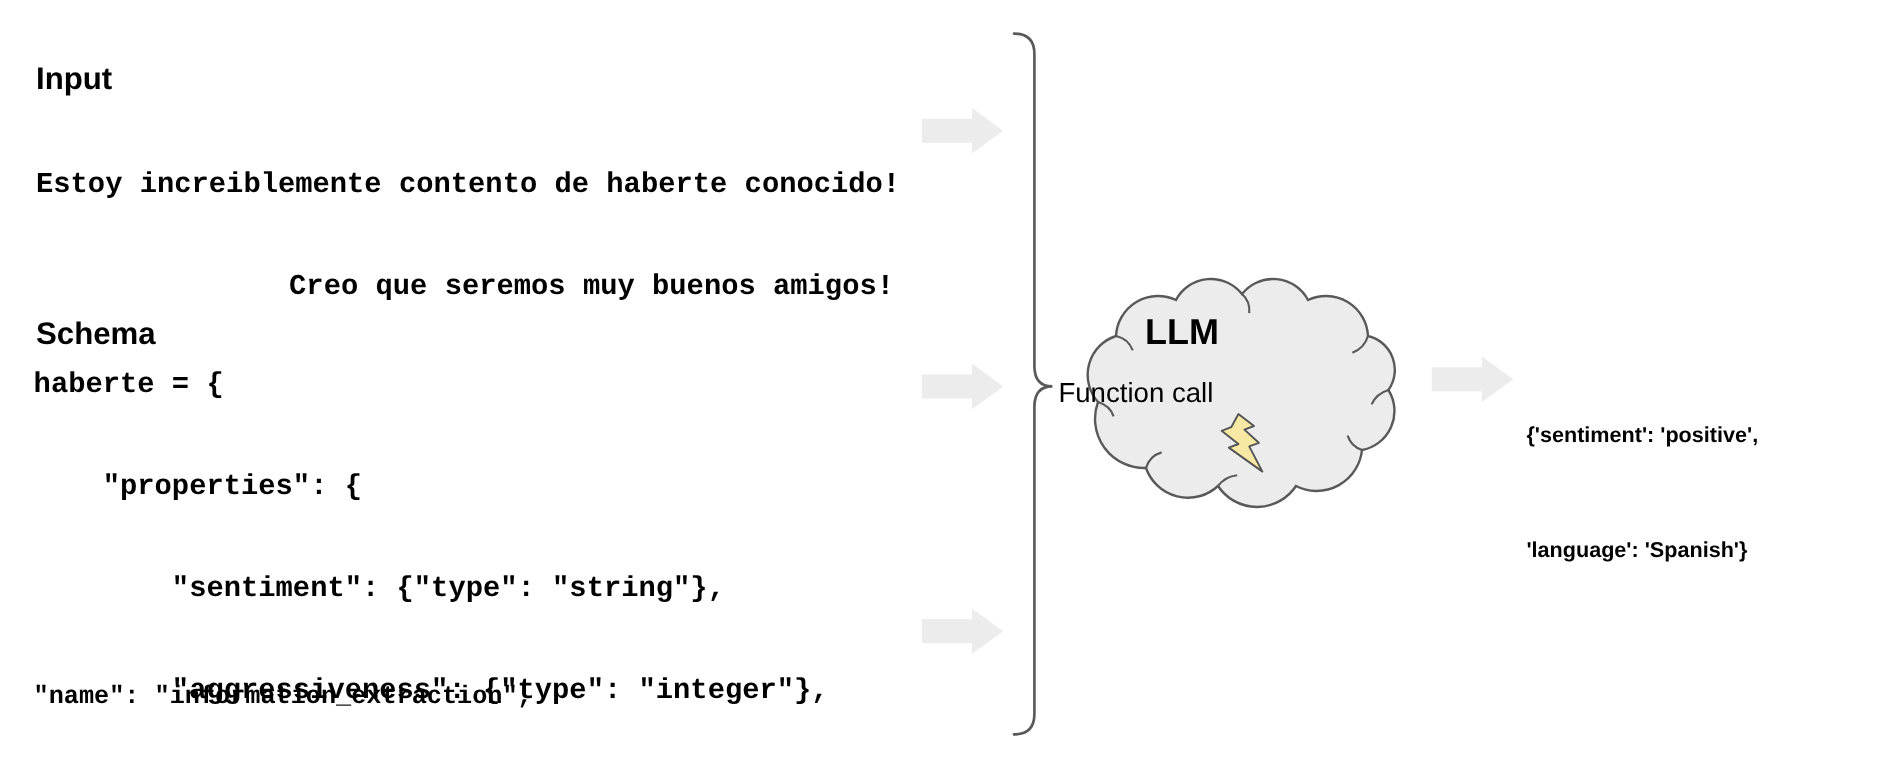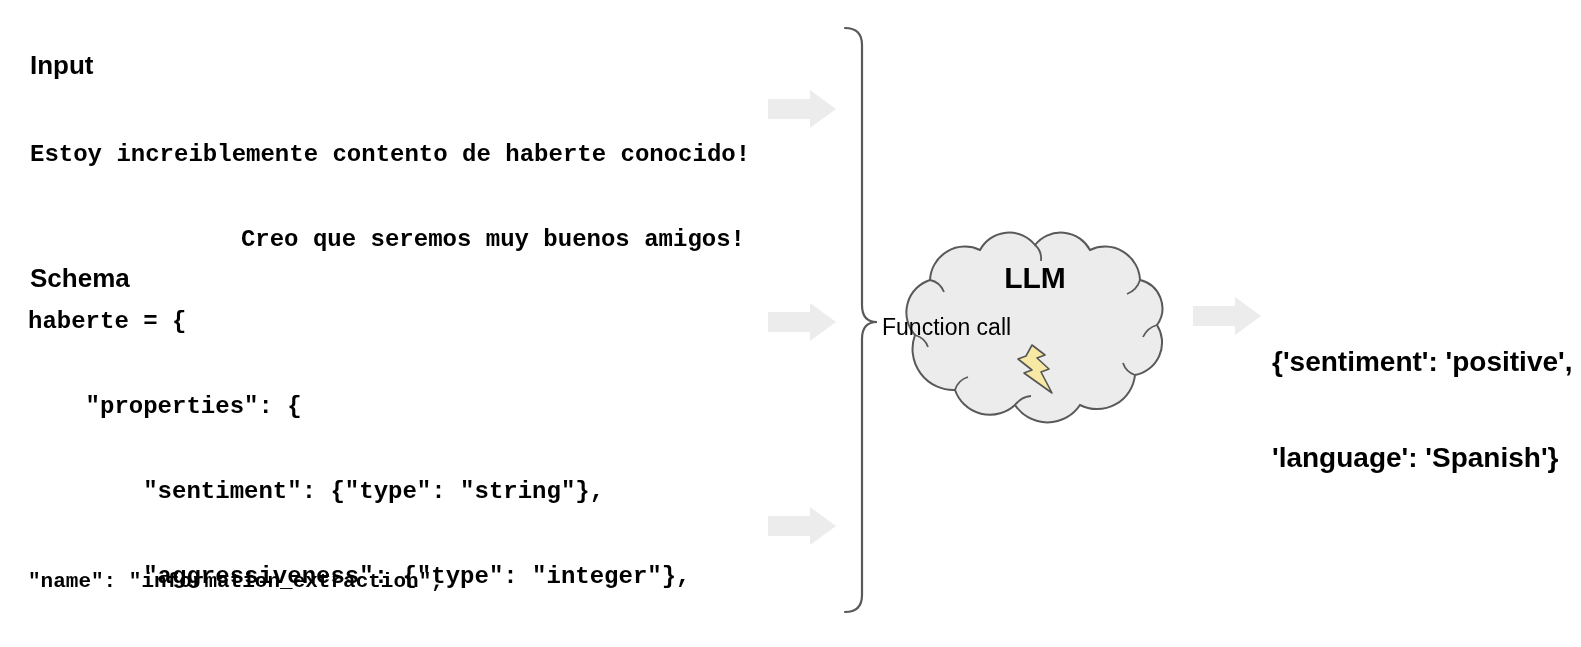--- a/index.html
+++ b/index.html
@@ -6,21 +6,21 @@
   .stage{position:relative;width:1581px;height:647px;background:#ffffff;overflow:hidden;
          font-family:"Liberation Sans",sans-serif;color:#000;}
   .abs{position:absolute;}
   .heading{font-weight:bold;font-size:26px;text-align:left;letter-spacing:0;}
   .mono{font-family:"Liberation Mono","DejaVu Sans Mono",monospace;font-weight:bold;white-space:pre;}
   .mono-lg{font-size:24px;line-height:28.4px;}
   .mono-sm{font-size:21px;line-height:37.5px;}
   .center{text-align:right;}
   .llm-title{font-weight:bold;font-size:30px;text-align:center;}
   .llm-sub{font-size:23px;text-align:left;}
-  .output-text{font-weight:bold;font-size:28px;line-height:32px;white-space:pre;}
+  .output-text{font-weight:bold;font-size:18px;line-height:32px;white-space:pre;}
   svg{display:block;}
 </style>
 </head>
 <body>
 
 <div class="stage">
 
   <div class="abs heading" style="left:30px;top:50px;width:715px;">Input</div>
   <div class="abs mono mono-lg center" style="left:30px;top:84px;width:715px;">
     <div>Estoy increiblemente contento de haberte conocido!</div>
@@ -64,21 +64,21 @@
       <path d="M 150,40 Q 157,46 156,56"></path>
       <path d="M 255,75 Q 252,85 242,89"></path>
       <path d="M 272,120 Q 262,123 258,132"></path>
       <path d="M 250,170 Q 241,167 238,158"></path>
       <path d="M 130,200 Q 136,192 146,191"></path>
       <path d="M 70,185 Q 73,175 83,172"></path>
       <path d="M 30,130 Q 40,133 43,142"></path>
     </g>
   </svg>
 
-  <div class="abs llm-title" style="left:882px;top:261px;width:306px;">LLM</div>
+  <div class="abs llm-title" style="left:832px;top:261px;width:306px;">LLM</div>
   <div class="abs llm-sub" style="left:882px;top:314px;width:306px;">Function call</div>
 
   <svg class="abs" style="left:1012px;top:344px;" width="46" height="52" viewBox="0 0 46 52">
     <path d="M 20,1 L 33,11 L 25,14 L 37,25 L 29,28 L 40,49 L 12,29 L 20,26 L 6,15 L 14,12 Z" stroke-width="1.6" stroke-linejoin="round" fill="#f7e8a3" stroke="#555555"></path>
   </svg>
 
   <svg class="abs" style="left:1193px;top:297px;" width="68" height="38" viewBox="0 0 68 38">
     <polygon points="0,9 42,9 42,0 68,19 42,38 42,29 0,29" fill="#ececec"></polygon>
   </svg>
 

